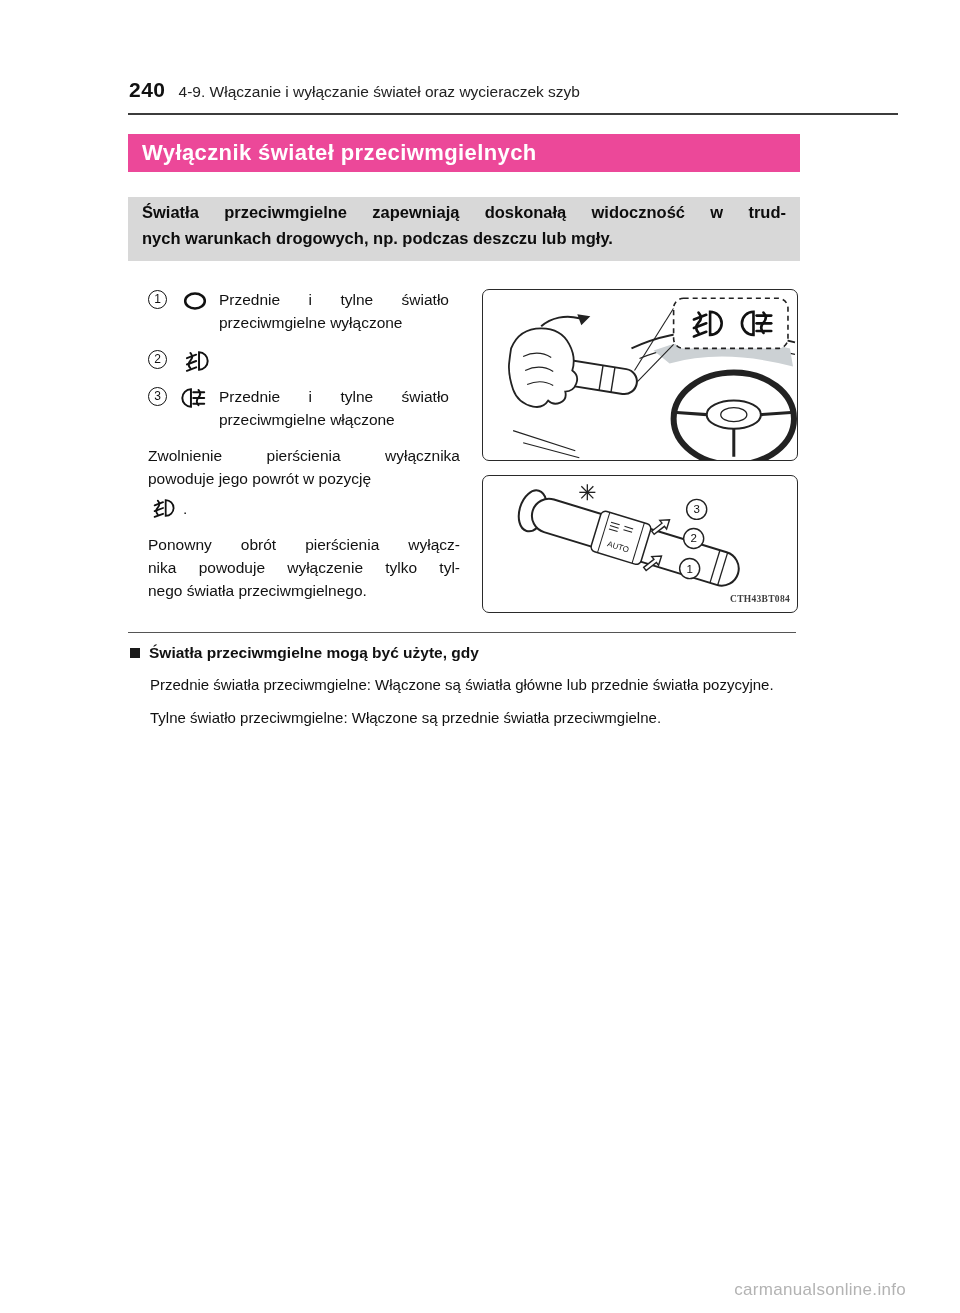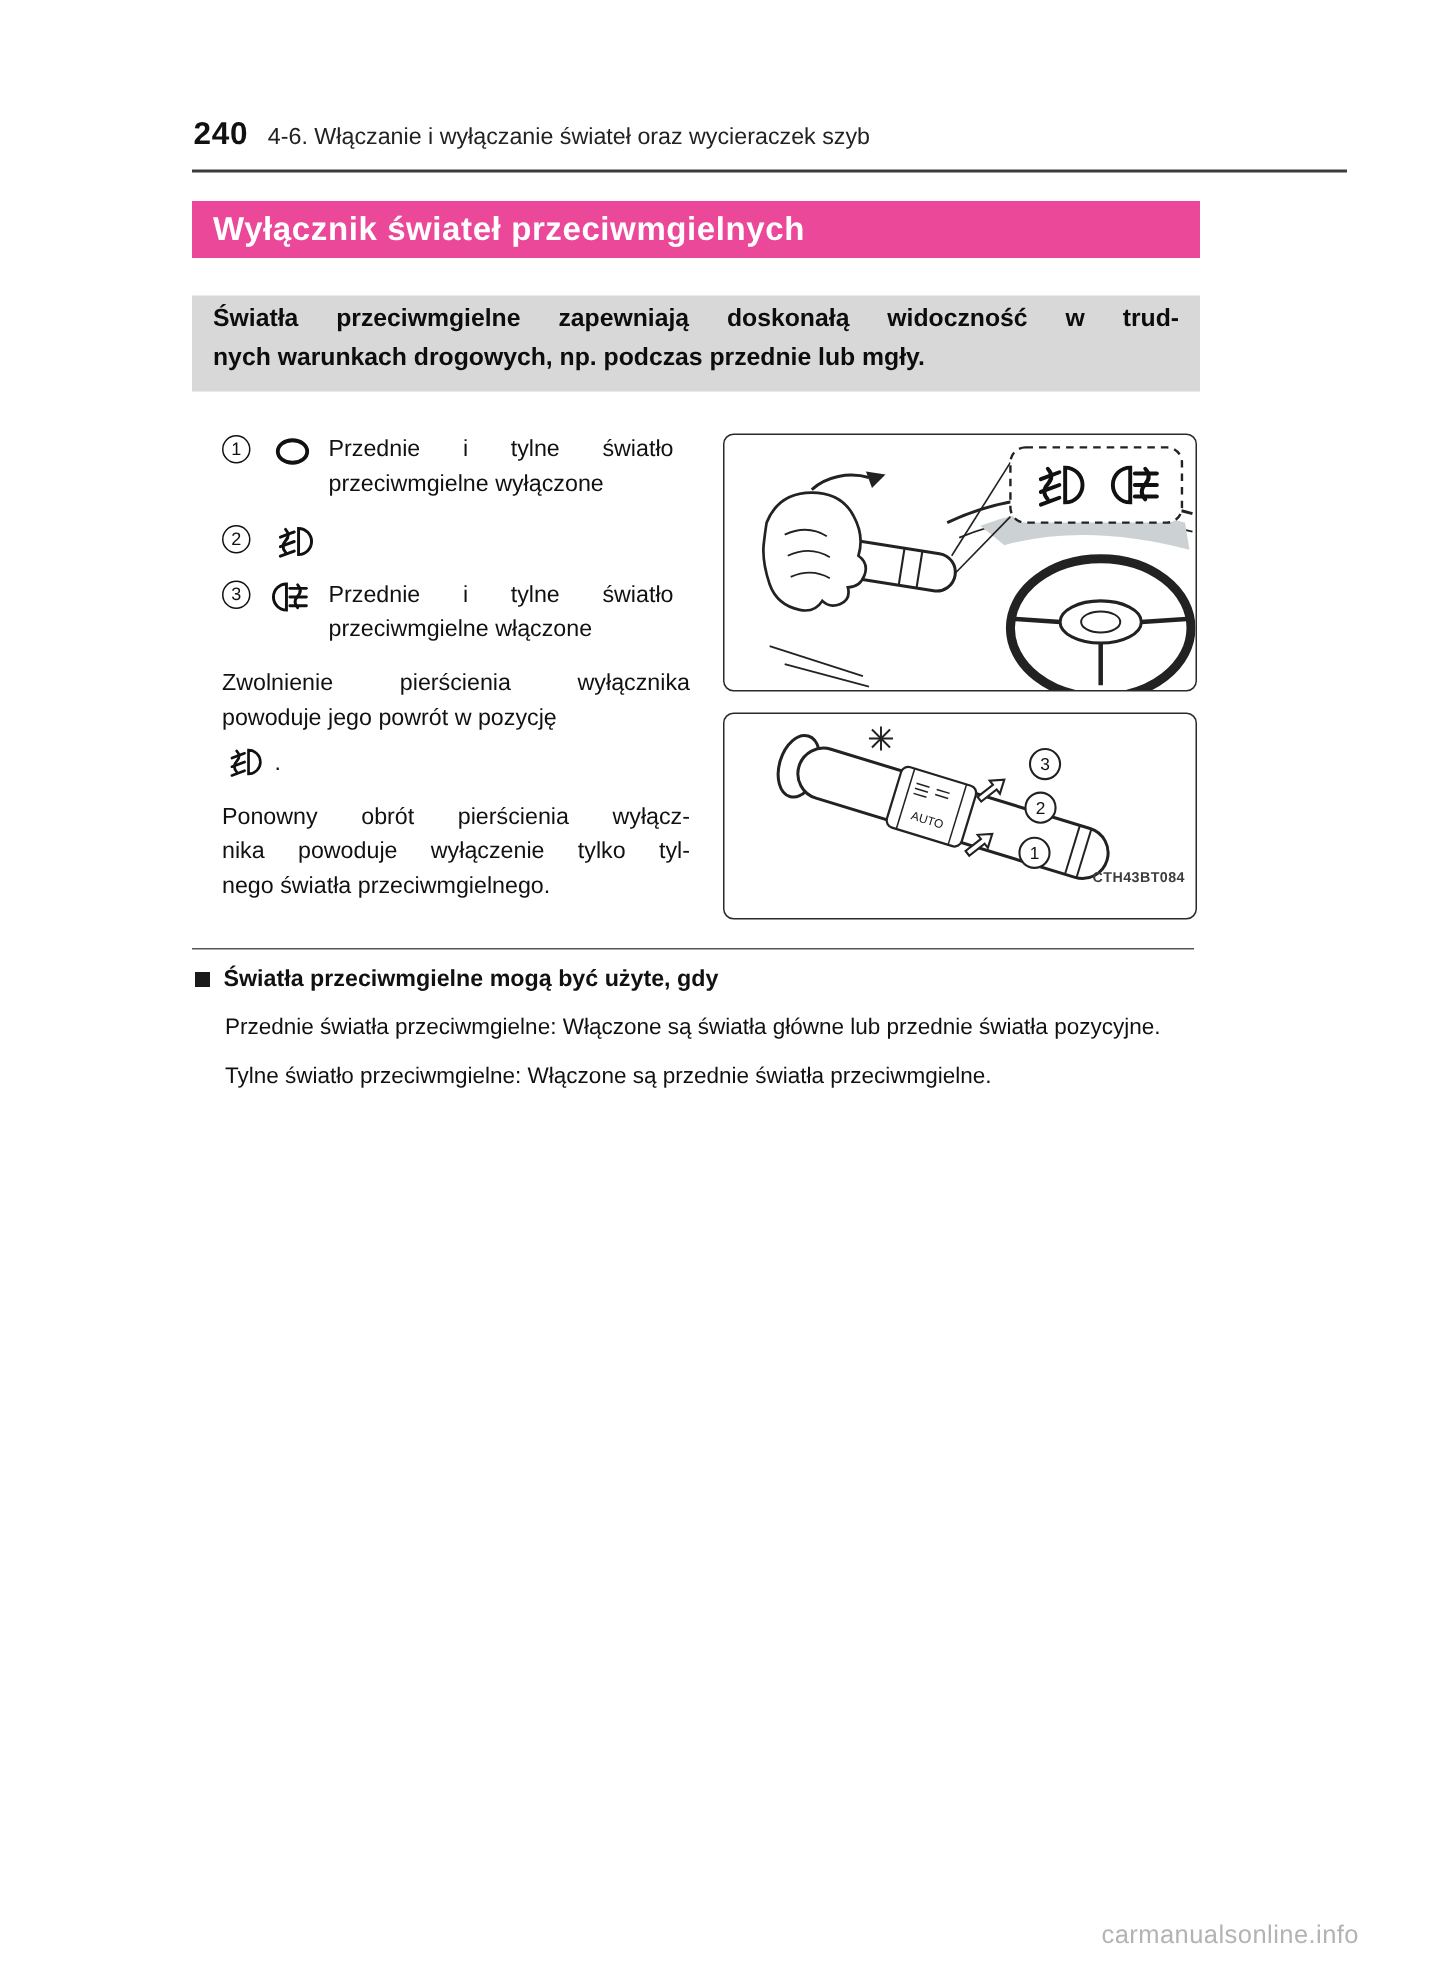--- a/index.html
+++ b/index.html
@@ -41,22 +41,22 @@
 
   .body-para { font-size: 15.5px; line-height: 1.5; width: 312px; margin-top: 13px; }
   .icon-line { display: flex; align-items: center; gap: 7px; margin: 6px 0 2px; }
   .icon-line svg { width: 28px; height: 20px; }
 
   .figure { position: absolute; border: 1.6px solid #2a2a2a; border-radius: 7px; background: #fff; }
   .figure-1 { left: 482px; top: 289px; width: 316px; height: 172px; }
   .figure-2 { left: 482px; top: 475px; width: 316px; height: 138px; }
   .figure svg.fig { display: block; width: 100%; height: 100%; }
   .fig-caption {
-    position: absolute; right: 7px; bottom: 21px;
-    font-size: 9.5px; font-weight: bold; color: #3d3d3d; letter-spacing: .3px;
+    position: absolute; right: 7px; bottom: 8px;
+    font-size: 9.5px; font-weight: bold; color: #3d3d3d; letter-spacing: .3px; font-family: Liberation Serif, serif;
   }
 
   .rule-mid { position: absolute; left: 128px; top: 632px; width: 668px; height: 1.2px; background: #555; }
 
   .notes { position: absolute; left: 130px; top: 644px; width: 676px; }
   .note-heading { display: flex; align-items: center; gap: 9px; font-weight: bold; font-size: 15.5px; margin-bottom: 11px; }
   .note-square { width: 10px; height: 10px; background: #1a1a1a; flex: 0 0 auto; }
   .note-para { font-size: 15px; line-height: 1.55; margin: 0 0 10px 20px; width: 650px; text-align: justify; }
 
   .watermark {
@@ -90,29 +90,29 @@
         <line x1="11.5" y1="9.5" x2="21" y2="9.5"></line>
         <line x1="11.5" y1="14.5" x2="21" y2="14.5"></line>
         <path d="M16,2.5 q3,3.3 0,6.6 q-3,3.3 0,6.6"></path>
       </g>
     </symbol>
   </defs>
 </svg>
 
 <div class="page-header">
   <span class="page-number">240</span>
-  <span class="section-title">4-6. Włączanie i wyłączanie świateł oraz wycieraczek szyb</span>
+  <span class="section-title">4-9. Włączanie i wyłączanie świateł oraz wycieraczek szyb</span>
 </div>
 <div class="rule-top"></div>
 
 <div class="title-bar">Wyłącznik świateł przeciwmgielnych</div>
 
 <div class="intro-box">
   <div class="l1">Światła przeciwmgielne zapewniają doskonałą widoczność w trud-</div>
-  <div class="l2">nych warunkach drogowych, np. podczas przednie lub mgły.</div>
+  <div class="l2">nych warunkach drogowych, np. podczas deszczu lub mgły.</div>
 </div>
 
 <div class="left-col">
 
   <div class="fog-item">
     <span class="num-circle">1</span>
     <span class="item-icon">
       <svg viewBox="0 0 26 19">
           <use href="#sym-fog-off"></use>
         </svg>

